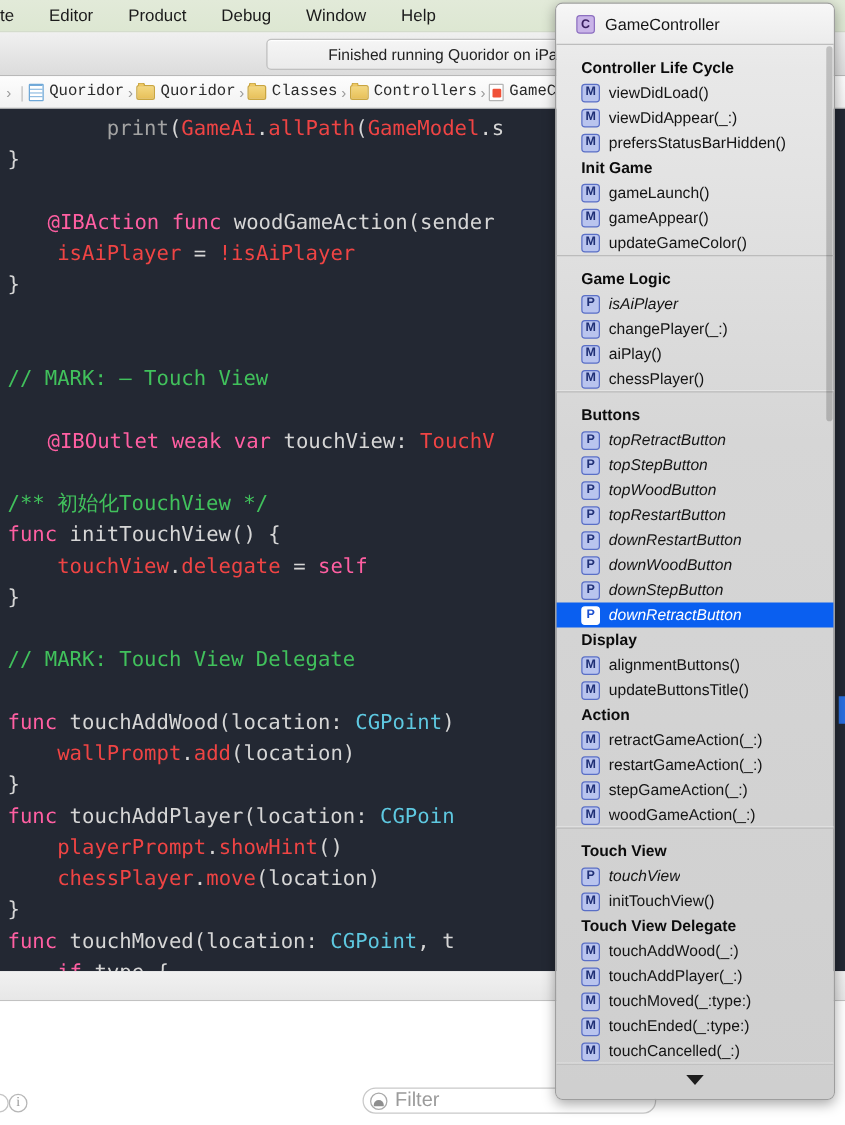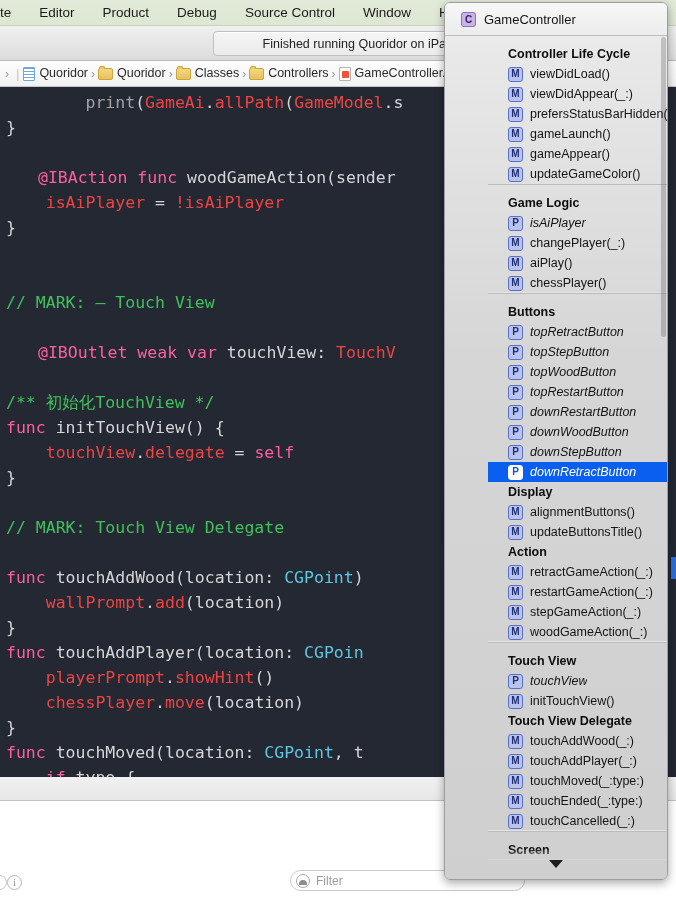--- a/index.html
+++ b/index.html
@@ -59,21 +59,21 @@
     background: linear-gradient(to bottom, #fdfdfd 0%, #f2f2f2 100%);
     border-bottom: 1px solid #c6c6c6;
     display: flex; align-items: center;
     box-sizing: border-box;
     font-size: 12.5px; color: #2a2a2a;
     padding-left: 2px;
   }
   .jb-chev { color: #9a9a9a; font-size: 12px; padding: 0 3px; }
   .jb-sep  { color: #c3c3c3; padding: 0 4px; font-size: 13px; }
   .crumb { display: flex; align-items: center; gap: 4px; white-space: nowrap; }
-  .crumb .lbl { line-height: 25px; }
+  .crumb .lbl { line-height: 25px; font-family: Liberation Mono, monospace; }
 
   .ic { width: 14px; height: 15px; display: inline-block; position: relative; flex: 0 0 auto; }
   .ic-folder {
     width: 15px; height: 12px;
     background: linear-gradient(to bottom, #f4d880, #e7c05a);
     border: 1px solid #c9a53f; border-radius: 2px;
     box-sizing: border-box;
   }
   .ic-folder::before {
     content: ""; position: absolute; left: 0; top: -3px;
@@ -161,21 +161,21 @@
     margin-left: -8px;
     background: #fff;
   }
   .filter-box {
     position: absolute; left: 290px; top: 0;
     width: 235px; height: 21px;
     border: 1px solid #c9c9c9; border-radius: 11px;
     background: #fff; box-sizing: border-box;
     display: flex; align-items: center; gap: 6px;
     padding-left: 5px;
-    font-size: 12px; color: #9b9b9b;
+    font-size: 16px; color: #9b9b9b;
   }
   .filter-ic {
     width: 14px; height: 14px; border-radius: 50%;
     border: 1px solid #a9a9a9; box-sizing: border-box;
     position: relative; flex: 0 0 auto; background: #fff;
   }
   .filter-ic::after {
     content: ""; position: absolute; left: 2px; bottom: 2px;
     width: 8px; height: 5px; background: #8e8e8e;
     border-radius: 4px 4px 0 0;
@@ -212,21 +212,20 @@
   }
   .badge-C { background: #c9b4e8; border: 1px solid #8d6fc0; color: #3a2060; }
   .badge-M { background: #b9c4ee; border: 1px solid #5a6fc6; color: #1f2f75; }
   .badge-P { background: #b9c4ee; border: 1px solid #5a6fc6; color: #1f2f75; }
   .badge-P.on { background: #ffffff; border-color: #ffffff; color: #1b4fd0; }
 
   .pop-list {
     position: relative;
     height: 843px;
     overflow: hidden;
-    padding-left: 43px;
   }
   .group { padding: 0; }
   .group + .group { border-top: 1px solid #bcbcbc; box-shadow: 0 -1px 0 #e4e4e4 inset; }
   .grp-sep { height: 8px; }
   .grp-title {
     font-weight: bold; font-size: 12.5px;
     padding: 2px 0 2px 20px; color: #0c0c0c;
     line-height: 16px;
   }
   .row {
@@ -260,21 +259,20 @@
 </head>
 <body>
 
 <div id="root">
 
   <div class="menubar">
     <span class="mi first">te</span>
     <span class="mi">Editor</span>
     <span class="mi">Product</span>
     <span class="mi">Debug</span>
-    <span class="mi">Source Control</span>
     <span class="mi">Window</span>
     <span class="mi">Help</span>
   </div>
 
   <div class="toolbar">
     <div class="status-box">
       <span>Finished running Quoridor on iPad 2</span>
     </div>
   </div>
 
@@ -343,20 +341,21 @@
             <span class="name">viewDidLoad()</span>
           </div>
           <div class="row">
             <span class="badge badge-M">M</span>
             <span class="name">viewDidAppear(_:)</span>
           </div>
           <div class="row">
             <span class="badge badge-M">M</span>
             <span class="name">prefersStatusBarHidden()</span>
           </div>
+          <div class="grp-title">Init Game</div>
           <div class="row">
             <span class="badge badge-M">M</span>
             <span class="name">gameLaunch()</span>
           </div>
           <div class="row">
             <span class="badge badge-M">M</span>
             <span class="name">gameAppear()</span>
           </div>
           <div class="row">
             <span class="badge badge-M">M</span>

